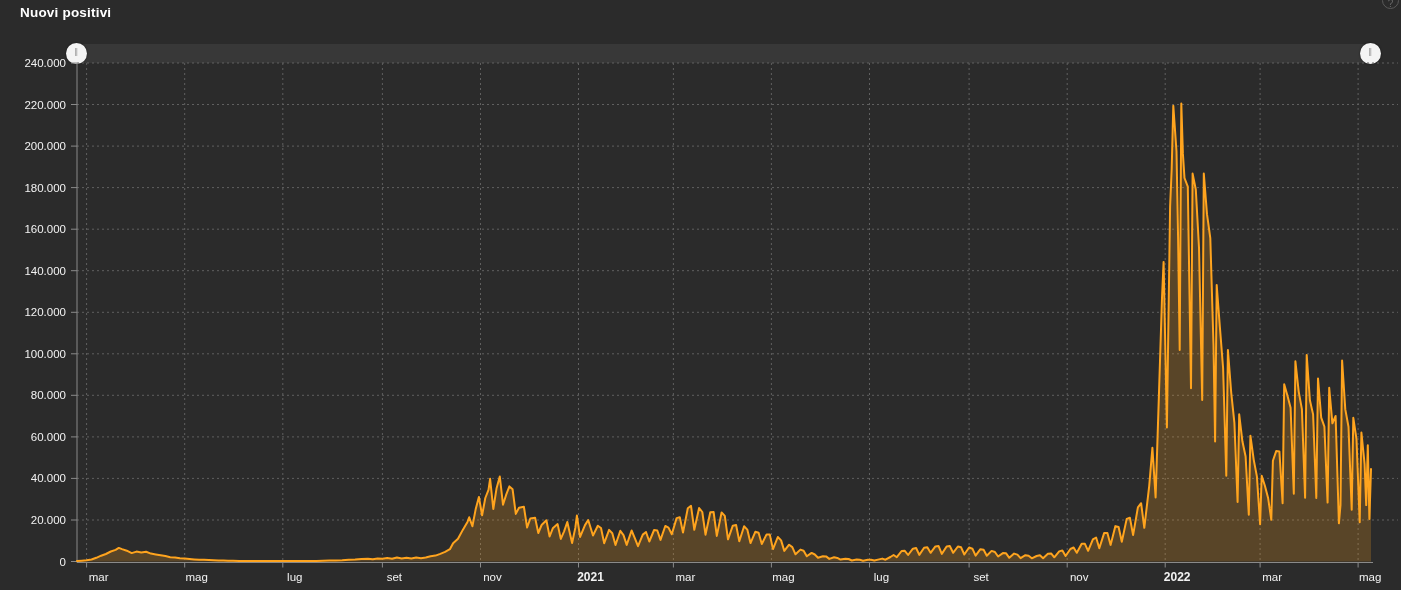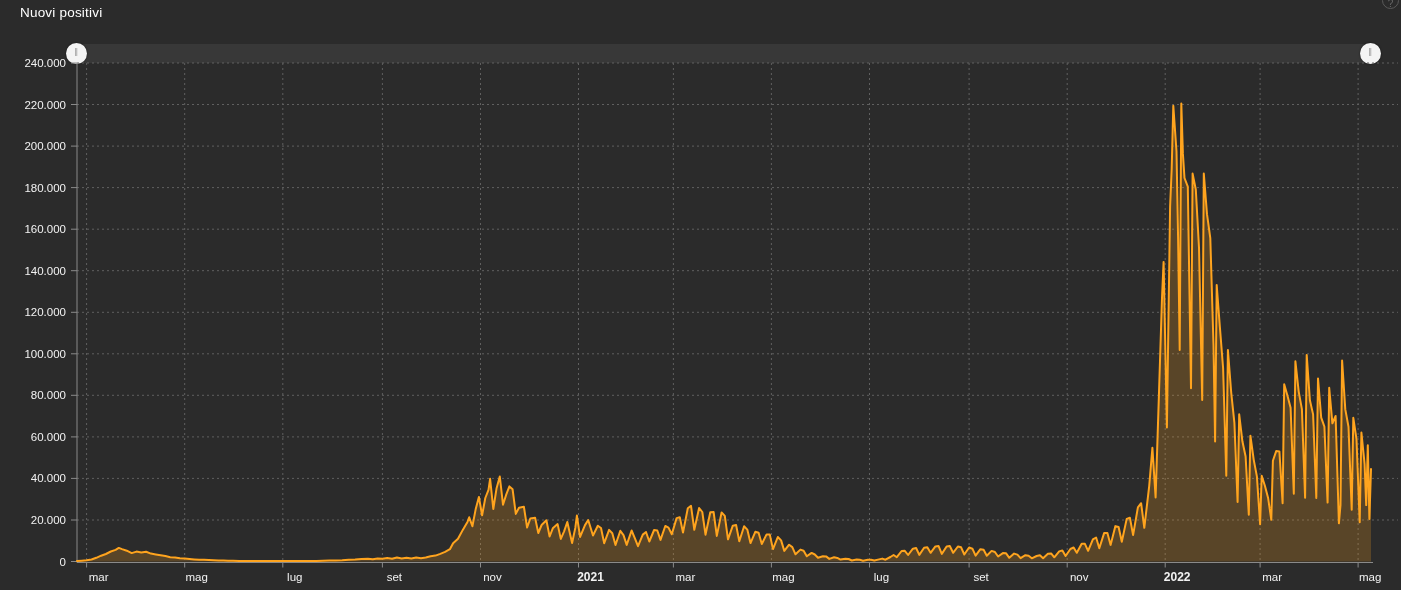--- a/index.html
+++ b/index.html
@@ -1,19 +1,19 @@
 <!DOCTYPE html>
 <html><head>
 <meta charset="utf-8">
 <style>
   html,body{margin:0;padding:0;background:#2b2b2b;}
   #app{position:relative;width:1401px;height:590px;background:#2b2b2b;overflow:hidden;
        font-family:"Liberation Sans",sans-serif;}
   .chart-title{position:absolute;left:20px;top:5px;color:#ffffff;font-size:13.5px;
-       font-weight:normal;letter-spacing:.2px;}
+       font-weight:bold;letter-spacing:.2px;}
   .help-icon{position:absolute;right:2px;top:-8px;width:17px;height:17px;border:1px solid #5a5a5a;
        border-radius:50%;color:#6a6a6a;font-size:10px;display:flex;align-items:center;
        justify-content:center;padding-top:6px;box-sizing:border-box;}
   .slider-track{position:absolute;left:77px;top:44px;width:1294px;height:19px;background:#383838;}
   .slider-handle{position:absolute;top:43px;width:21px;height:21px;background:#f4f4f4;
        border-radius:50%;display:flex;align-items:center;justify-content:center;
        box-shadow:0 0 2px rgba(0,0,0,.6);cursor:ew-resize;}
   .slider-handle .grip{color:#9a9a9a;font-size:9px;line-height:9px;letter-spacing:1px;
        transform:scaleY(1.15);}
   #hL{left:66px;}

